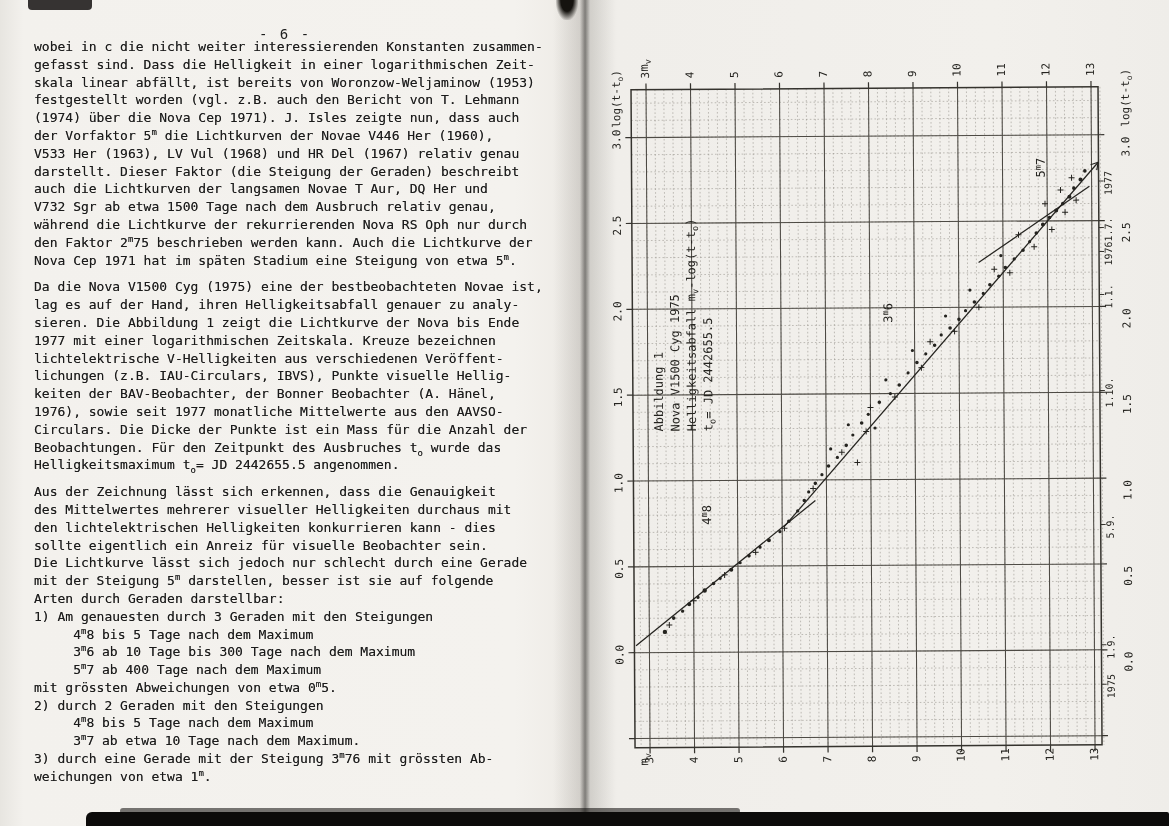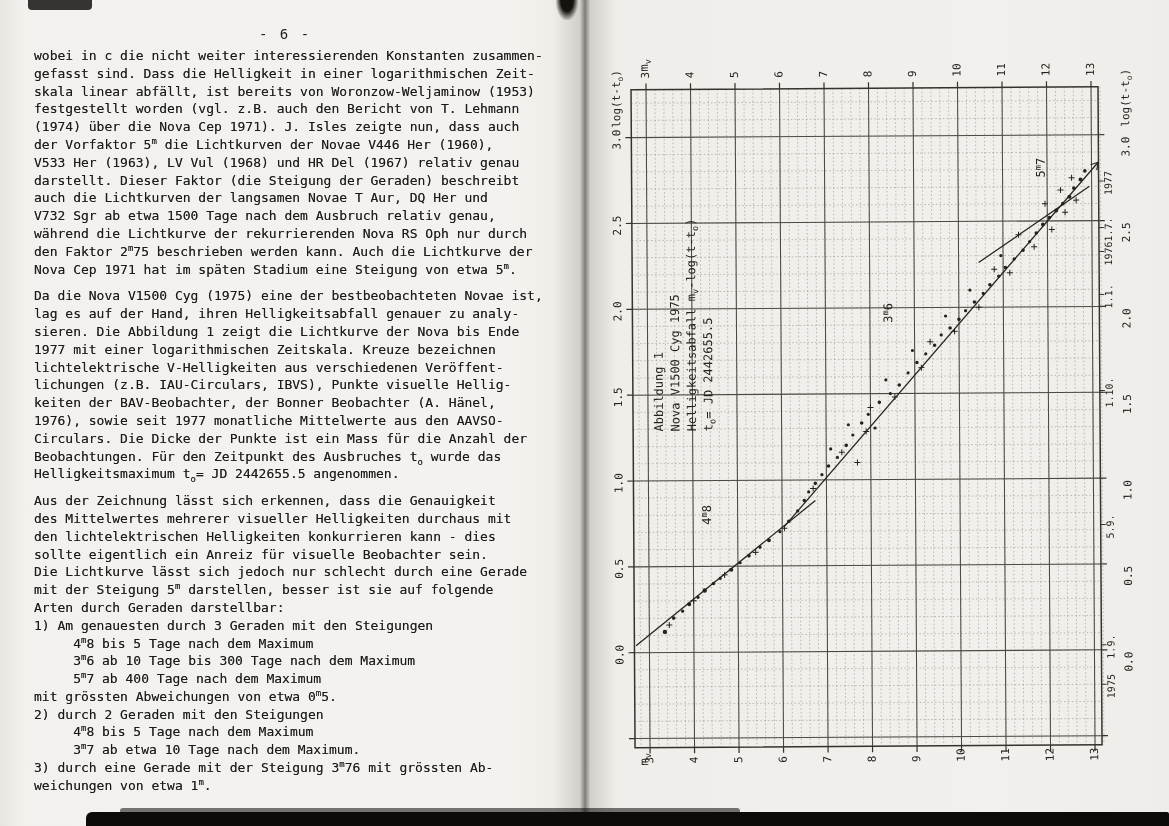--- a/index.html
+++ b/index.html
@@ -12,21 +12,21 @@
   
   #gutter{position:absolute;left:553px;top:0;width:64px;height:826px;pointer-events:none;
           background:linear-gradient(90deg,rgba(90,86,80,0) 0%,rgba(90,86,80,.18) 42%,rgba(40,38,35,.55) 50%,rgba(90,86,80,.15) 58%,rgba(90,86,80,0) 100%);}
   
   #smudgeTopLeft{position:absolute;left:28px;top:0;width:64px;height:10px;background:#141210;border-radius:0 0 4px 4px;opacity:.85;}
   #smudgeTopGutter{position:absolute;left:556px;top:0;width:22px;height:20px;background:radial-gradient(ellipse at top,#15130f 40%,rgba(21,19,15,0) 75%);}
   #bottomBar{position:absolute;left:86px;top:812px;width:1083px;height:14px;background:#0c0b0a;border-radius:6px 2px 0 0;}
   #bottomBar2{position:absolute;left:120px;top:808px;width:620px;height:6px;background:rgba(12,11,10,.55);border-radius:4px;}
   
   #pageNum6{position:absolute;left:230px;top:26px;width:110px;text-align:center;font-size:14px;letter-spacing:2px;}
-  #textBlock{position:absolute;left:34px;top:47px;width:530px;font-size:13px;line-height:17.8px;white-space:pre;
+  #textBlock{position:absolute;left:34px;top:38px;width:530px;font-size:13px;line-height:17.8px;white-space:pre;
              color:#1b1b1b;text-shadow:0 0 .4px rgba(27,27,27,.6);}
   #textBlock .gap{height:9px;}
   #textBlock sup{font-size:9px;vertical-align:super;line-height:0;}
   #textBlock sub{font-size:9px;vertical-align:sub;line-height:0;}
   #chartSvg{position:absolute;left:0;top:0;transform:rotate(-0.35deg);}
   #chartSvg text{font-family:"DejaVu Sans Mono","Liberation Mono",monospace;fill:#24231f;}
 </style>
 </head>
 <body>
 

